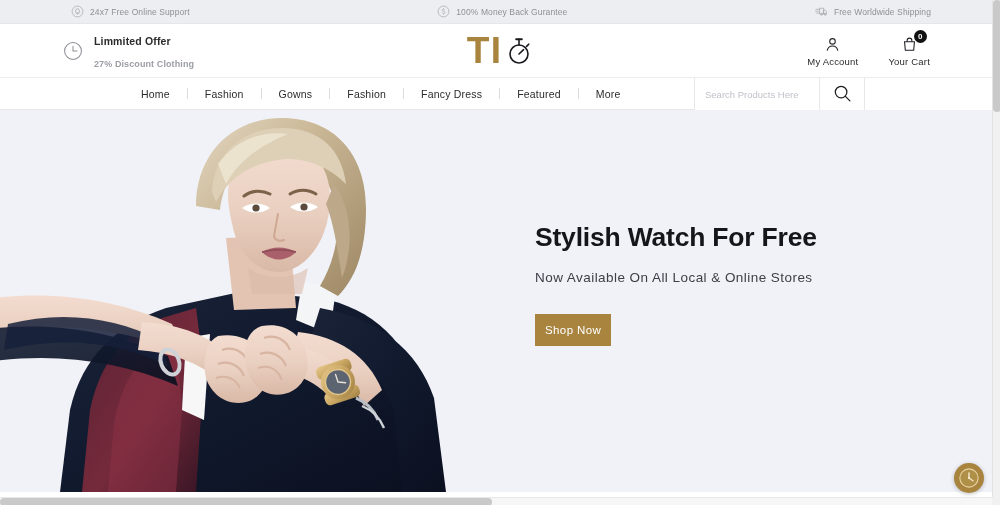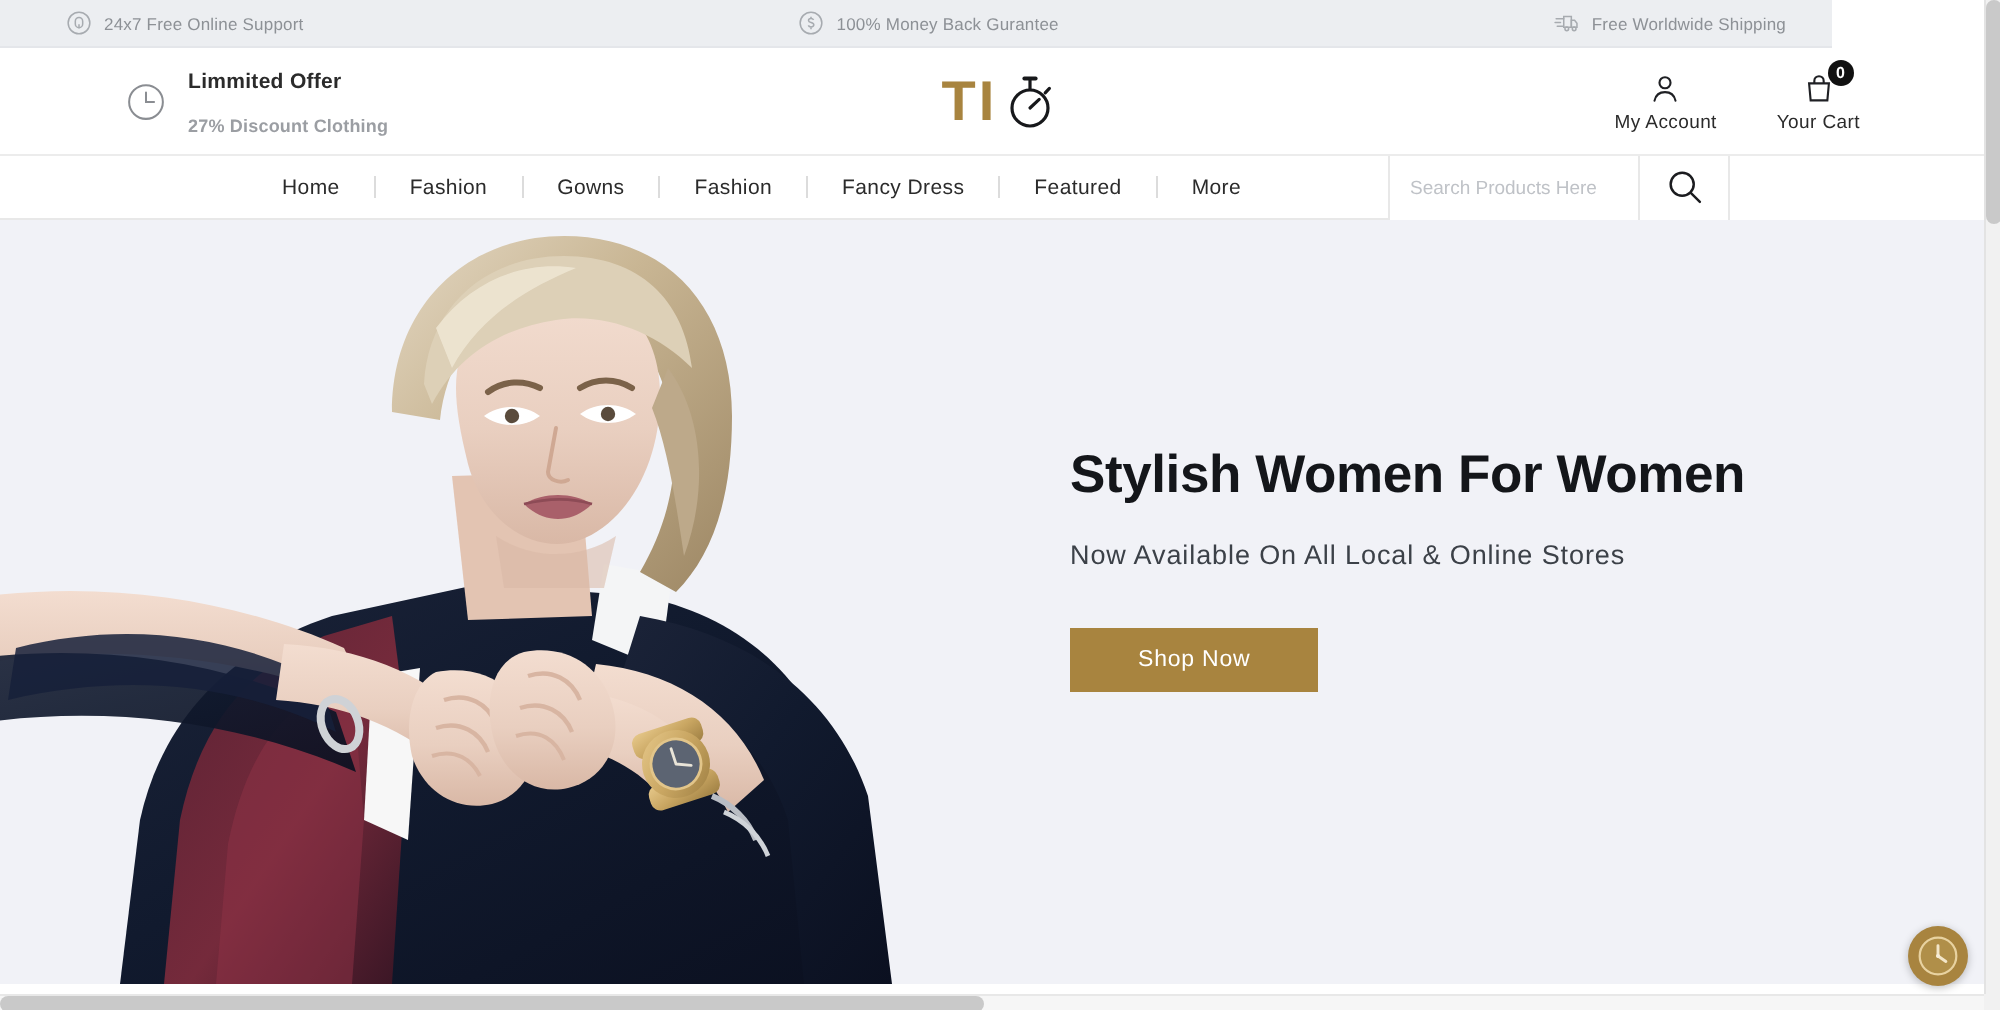--- a/index.html
+++ b/index.html
@@ -19,21 +19,21 @@
     overflow: hidden;
     background: #ffffff;
   }
 
   
   .topbar {
     height: 24px;
     background: #eceef1;
     display: flex;
     align-items: center;
-    width: 916px;
+    width: 992px;
     border-bottom: 1px solid #e4e6ea;
   }
   .topbar-inner {
     width: 870px;
     margin: 0 auto;
     display: flex;
     align-items: center;
     justify-content: space-between;
     padding-left: 10px;
   }
@@ -85,21 +85,21 @@
   .offer-sub {
     font-size: 9px;
     color: #9b9ea3;
     letter-spacing: 0.1px;
     font-weight: bold;
   }
 
   .logo {
     display: flex;
     align-items: center;
-    font-size: 28px;
+    font-size: 37px;
     font-weight: bold;
     color: #a8843f;
     letter-spacing: 1.5px;
     user-select: none;
   }
   .logo .logo-mark {
     display: inline-flex;
     align-items: center;
     justify-content: center;
     width: 30px;
@@ -253,21 +253,21 @@
     letter-spacing: 0.45px;
     white-space: nowrap;
   }
   .hero-btn {
     margin-top: 29px;
     display: inline-block;
     background: #a8843f;
     color: #ffffff;
     font-size: 11.5px;
     letter-spacing: 0.4px;
-    padding: 10px 34px;
+    padding: 10px 10px;
     border: none;
     cursor: pointer;
     font-family: "Liberation Sans", sans-serif;
   }
 
   
   .float-watch {
     position: absolute;
     right: 16px;
     bottom: 12px;
@@ -587,21 +587,21 @@
         <path d="M288 104 L284 126 C284 130 290 132 294 130" stroke="#cfa893" stroke-width="2" fill="none" stroke-linecap="round"></path>
 
         <path d="M272 142 C282 136 296 136 306 142 C296 152 282 152 272 142 Z" fill="#a9606a"></path>
         <path d="M272 142 C284 139 296 139 306 142" stroke="#8d4b56" stroke-width="1.4" fill="none"></path>
 
         <path d="M258 158 C276 170 300 170 318 158 L312 184 L262 184 Z" fill="#d9b8a6" opacity="0.55"></path>
       </svg>
     </div>
 
     <div class="hero-copy">
-      <div class="hero-title">Stylish Women For Women</div>
+      <div class="hero-title">Stylish Watch For Free</div>
       <div class="hero-sub">Now Available On All Local &amp; Online Stores</div>
       <button class="hero-btn">Shop Now</button>
     </div>
   </div>
 
   <div class="page-tail"></div>
 
   <div class="float-watch">
     <svg width="22" height="22" viewBox="0 0 24 24" fill="none">
       <circle cx="12" cy="12" r="10" fill="#b08f49" stroke="#e8d2a0" stroke-width="1.2"></circle>

